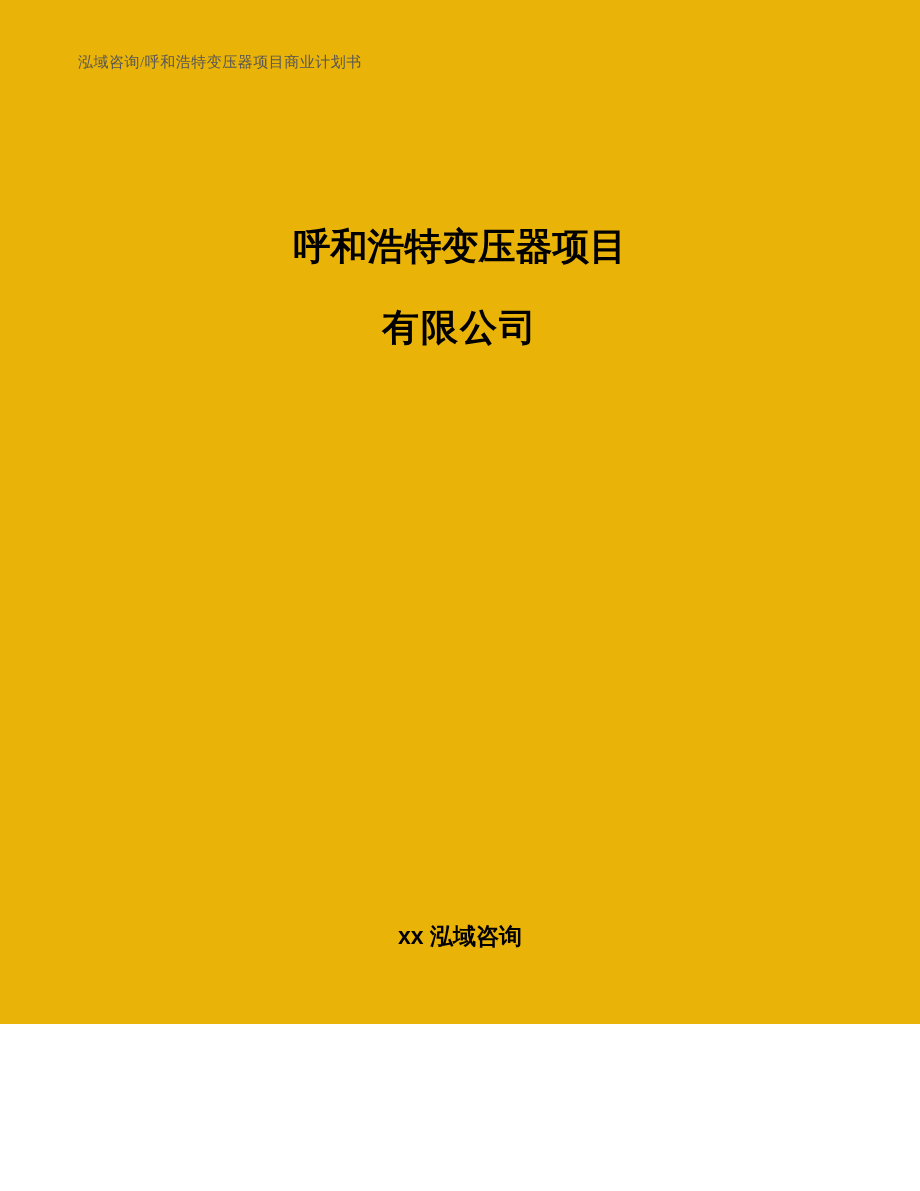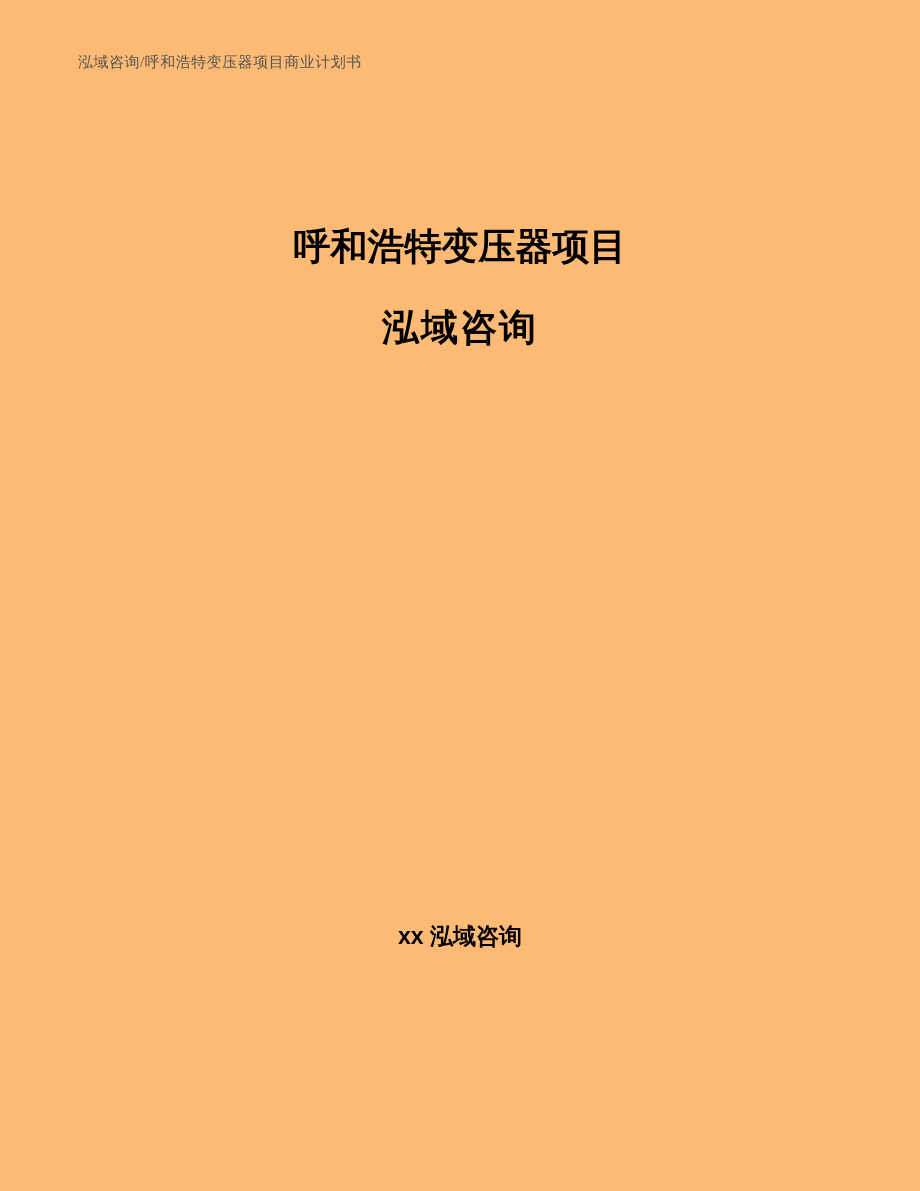--- a/index.html
+++ b/index.html
@@ -3,22 +3,22 @@
 <meta charset="utf-8">
 <style>
   html, body {
     margin: 0;
     padding: 0;
     background: #ffffff;
   }
   .page {
     position: relative;
     width: 920px;
-    height: 1191px;
-    background: #fdba74;
+    height: 1024px;
+    background: #eab308;
     overflow: hidden;
     font-family: "Liberation Sans", sans-serif;
   }
   .doc-header {
     position: absolute;
     left: 78px;
     top: 53px;
     font-family: "Liberation Serif", "DejaVu Serif", serif;
     font-size: 15px;
     font-weight: 400;
@@ -61,17 +61,17 @@
 </style>
 </head>
 <body>
 
 <div class="page">
 
   <div class="doc-header">泓域咨询/呼和浩特变压器项目商业计划书</div>
 
   <div class="title-block title-line-1">呼和浩特变压器项目</div>
 
-  <div class="title-block title-line-2">泓域咨询</div>
+  <div class="title-block title-line-2">有限公司</div>
 
   <div class="company-name">xx 泓域咨询</div>
 
 </div>
 
 </body></html>

